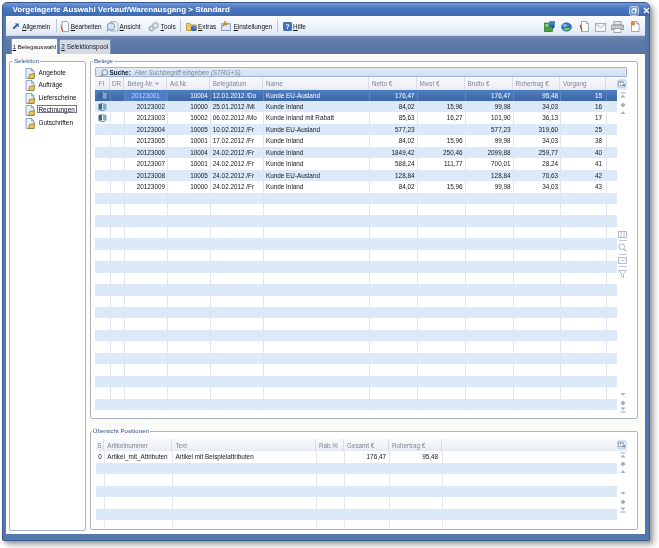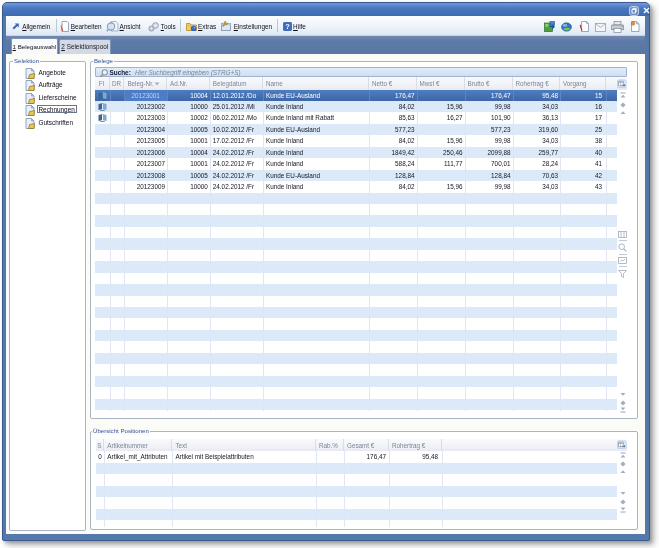--- a/index.html
+++ b/index.html
@@ -58,20 +58,21 @@
 .num { text-align:right; padding-right:2px; }
 .ctr { text-align:center; }
 .lft { padding-left:3px; }
 .vline { position:absolute; top:0; width:1px; background:#dde6f2; }
 svg { display:block; }
 </style>
 </head>
 <body>
 <div id="win">
   <div id="titlebar">
+    <div id="title">Vorgelagerte Auswahl Verkauf/Warenausgang &gt; Standard</div>
     <svg class="tbtn" style="left:626px;top:2.5px" width="10" height="10" viewBox="0 0 10 10">
         <rect x="0.6" y="0.6" width="8.8" height="8.8" rx="2" fill="rgba(255,255,255,0.18)" stroke="#cdd9ee" stroke-width="1"></rect>
         <rect x="3" y="3.6" width="3.6" height="3.4" fill="none" stroke="#ffffff" stroke-width="0.9"></rect>
         <path d="M3.8 3.6 L3.8 2.4 L7.2 2.4 L7.2 5.8 L6.6 5.8" fill="none" stroke="#ffffff" stroke-width="0.9"></path>
       </svg>
     <svg class="tbtn" style="left:640px;top:4px" width="7" height="7" viewBox="0 0 7 7">
         <path d="M1 1 L6 6 M6 1 L1 6" stroke="#fff" stroke-width="1.4"></path>
       </svg>
   </div>
   <div id="inner">

